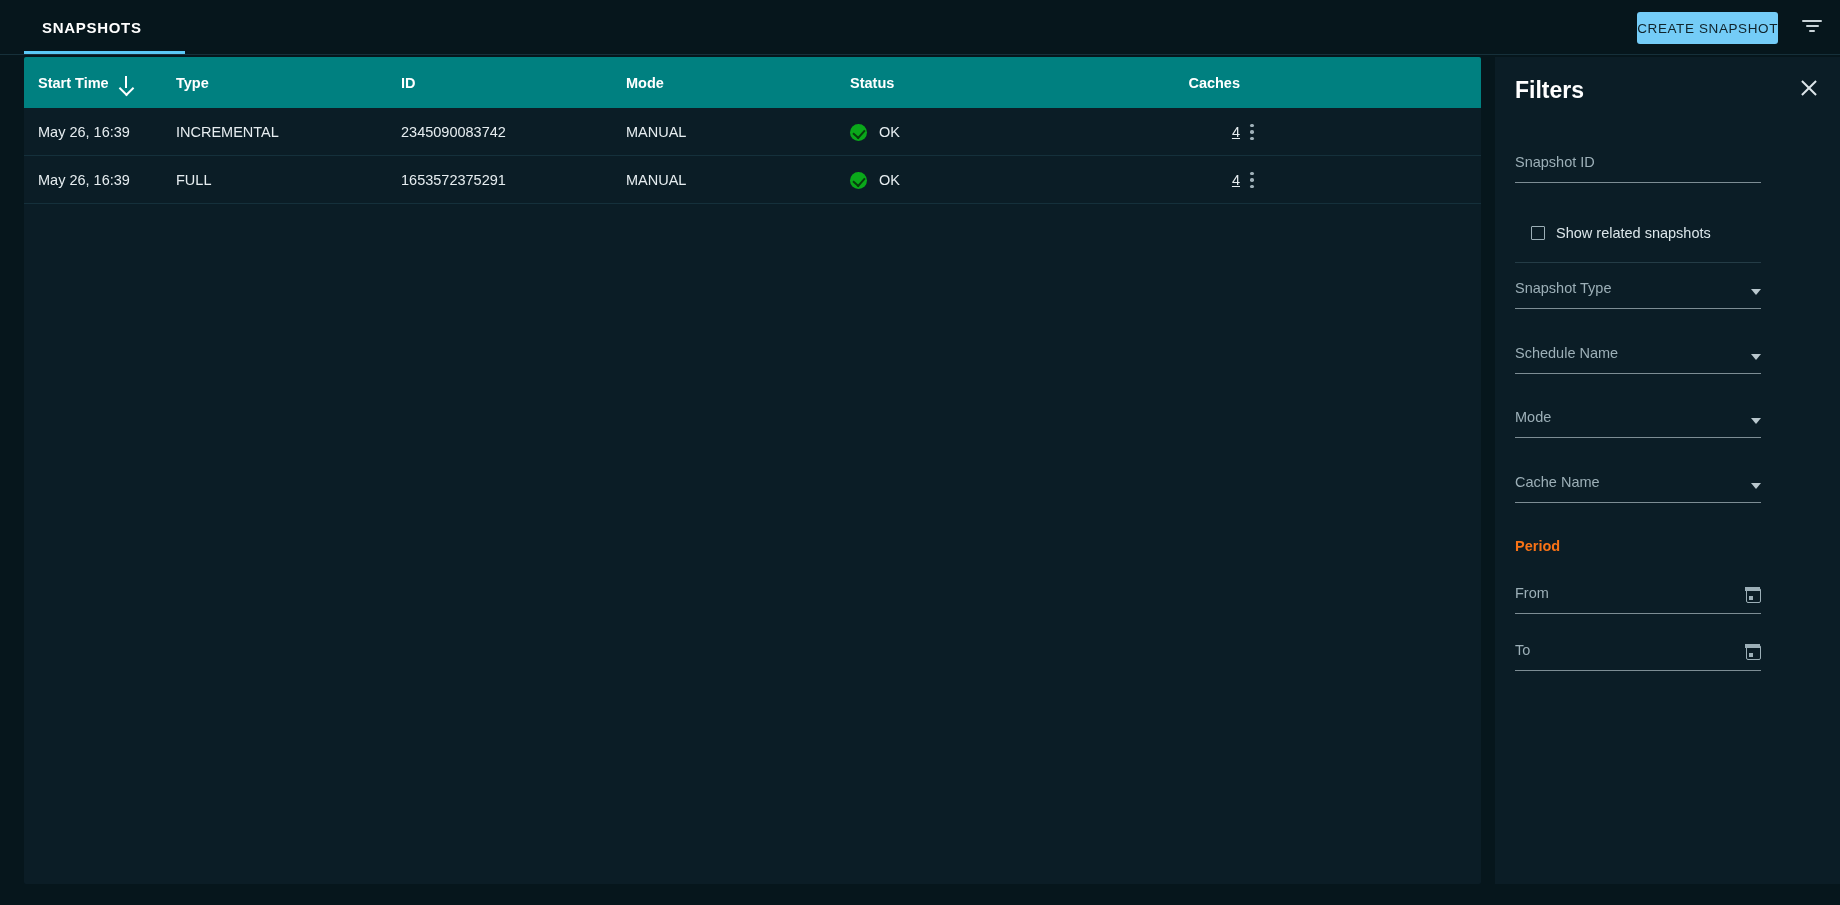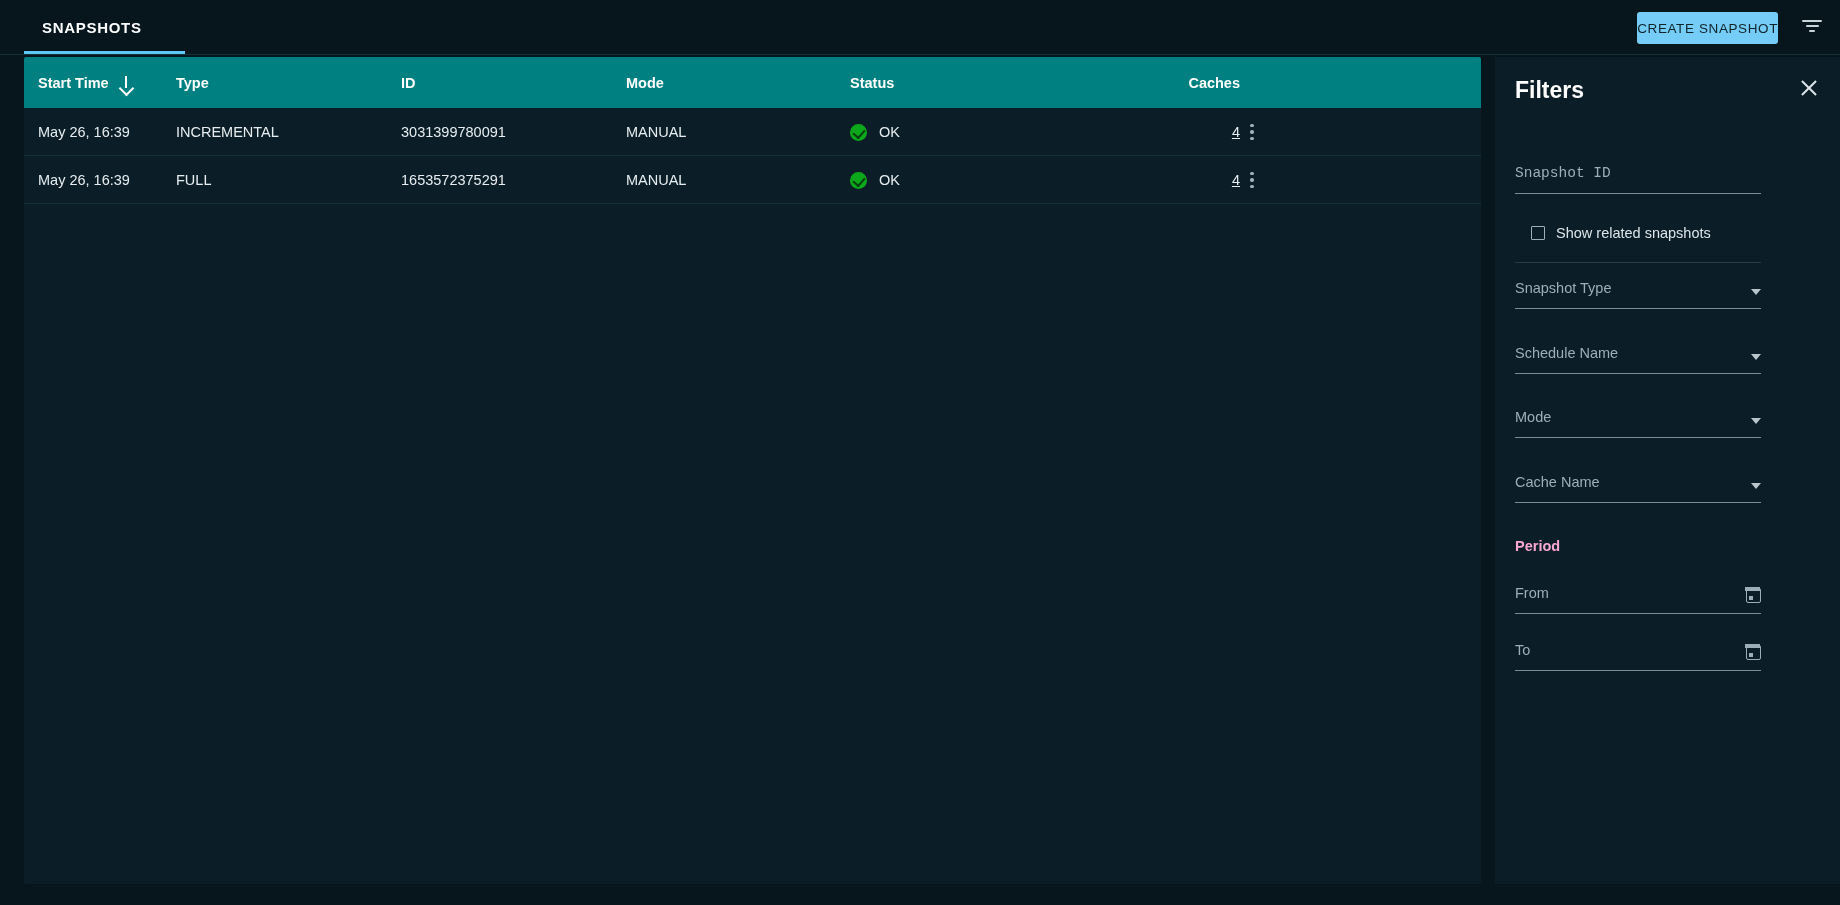--- a/index.html
+++ b/index.html
@@ -296,21 +296,21 @@
   }
   .divider {
     position: absolute;
     left: 20px; top: 205px;
     width: 246px; height: 1px;
     background: #243c46;
   }
   .period-title {
     position: absolute;
     left: 20px; top: 481px;
-    color: #f9a8d4;
+    color: #f97316;
     font-size: 14.5px;
     font-weight: 700;
   }
 </style>
 </head>
 <body>
 
 <div class="app">
 
   <div class="topbar">
@@ -356,21 +356,21 @@
       <div class="th col-caches sortable">
         <span>Caches</span>
       </div>
     </div>
 
     <div class="tbody">
 
       <div class="trow">
         <div class="cell col-start">May 26, 16:39</div>
         <div class="cell col-type">INCREMENTAL</div>
-        <div class="cell col-id">3031399780091</div>
+        <div class="cell col-id">2345090083742</div>
         <div class="cell col-mode">MANUAL</div>
         <div class="cell status-cell">
           <span class="ok-icon"></span>
           <span>OK</span>
         </div>
         <div class="cell caches">
           <span class="caches-link">4</span>
         </div>
         <div class="kebab">
           <span></span>
@@ -401,21 +401,21 @@
     </div>
 
     <div class="table-footer"></div>
   </div>
 
   <div class="filters-panel">
 
     <div class="filters-title">Filters</div>
     <div class="filters-close"></div>
 
-    <div class="field" style="top:104px;font-family:Liberation Mono, monospace;">
+    <div class="field" style="top:93px;">
       <span class="lbl">Snapshot ID</span>
     </div>
 
     <div class="checkbox-row">
       <span class="cbox"></span>
       <span class="cbox-label">Show related snapshots</span>
     </div>
 
     <div class="divider"></div>
 

